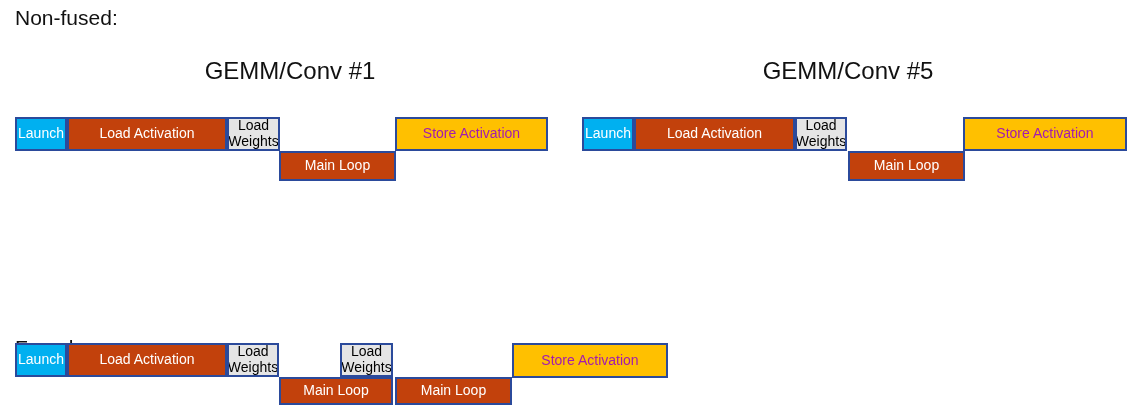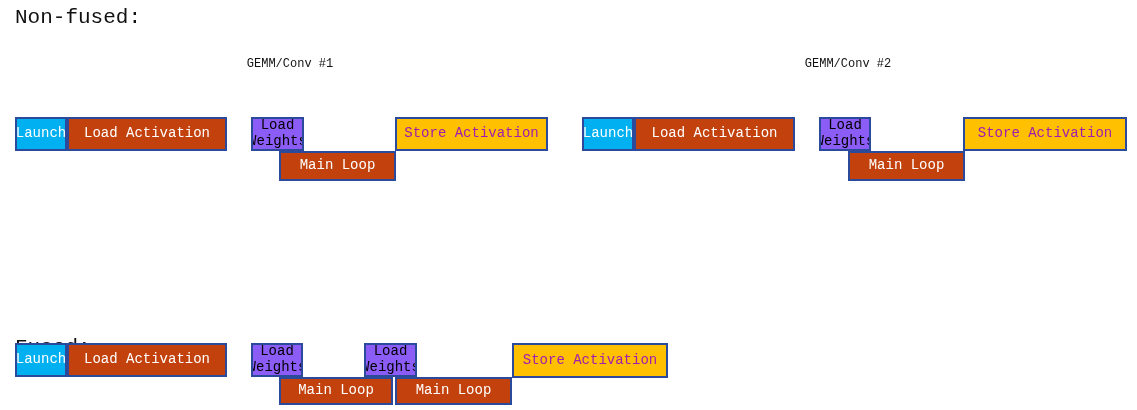--- a/index.html
+++ b/index.html
@@ -7,65 +7,64 @@
     padding: 0;
     background: #ffffff;
     font-family: "Liberation Sans", sans-serif;
   }
   .canvas {
     position: relative;
     width: 1137px;
     height: 410px;
     background: #ffffff;
     overflow: hidden;
-    font-family: Liberation Mono, monospace;
   }
   .section-heading {
     position: absolute;
     font-size: 21px;
     color: #111111;
     white-space: nowrap;
   }
   .group-title {
     position: absolute;
     top: 57px;
     width: 180px;
     text-align: center;
-    font-size: 12px;
+    font-size: 24px;
     color: #111111;
     white-space: nowrap;
   }
   .block {
     position: absolute;
     box-sizing: border-box;
     border: 2px solid #2b4a9b;
     display: flex;
     align-items: center;
     justify-content: center;
     text-align: center;
     font-size: 14px;
     line-height: 1.12;
     padding: 0 1px;
     overflow: hidden;
   }
   .c-launch { background: #00b0f0; color: #ffffff; }
   .c-purple { background: #c2410c; color: #ffffff; }
-  .c-yellow { background: #8b5cf6; color: #000000; margin-left: 24px; }
+  .c-yellow { background: #e5e5e5; color: #000000; }
   .c-orange { background: #ffc000; color: #a21caf; }
 </style>
 </head>
 <body>
 
 <div class="canvas">
 
   <div class="section-heading" style="left:15px; top:6px;">Non-fused:</div>
 
   <div class="group-title" style="left:200px;">GEMM/Conv #1</div>
 
-  <div class="group-title" style="left:758px;">GEMM/Conv #2</div>
+  <div class="group-title" style="left:758px;">GEMM/Conv #5</div>
 
   <div class="block c-launch" style="left:15px; top:117px; width:52px; height:34px;">Launch</div>
   <div class="block c-purple" style="left:67px; top:117px; width:160px; height:34px;">Load Activation</div>
   <div class="block c-yellow" style="left:227px; top:117px; width:53px; height:34px;">Load Weights</div>
   <div class="block c-purple" style="left:279px; top:151px; width:117px; height:30px;">Main Loop</div>
   <div class="block c-orange" style="left:395px; top:117px; width:153px; height:34px;">Store Activation</div>
 
   <div class="block c-launch" style="left:582px; top:117px; width:52px; height:34px;">Launch</div>
   <div class="block c-purple" style="left:634px; top:117px; width:161px; height:34px;">Load Activation</div>
   <div class="block c-yellow" style="left:795px; top:117px; width:52px; height:34px;">Load Weights</div>

